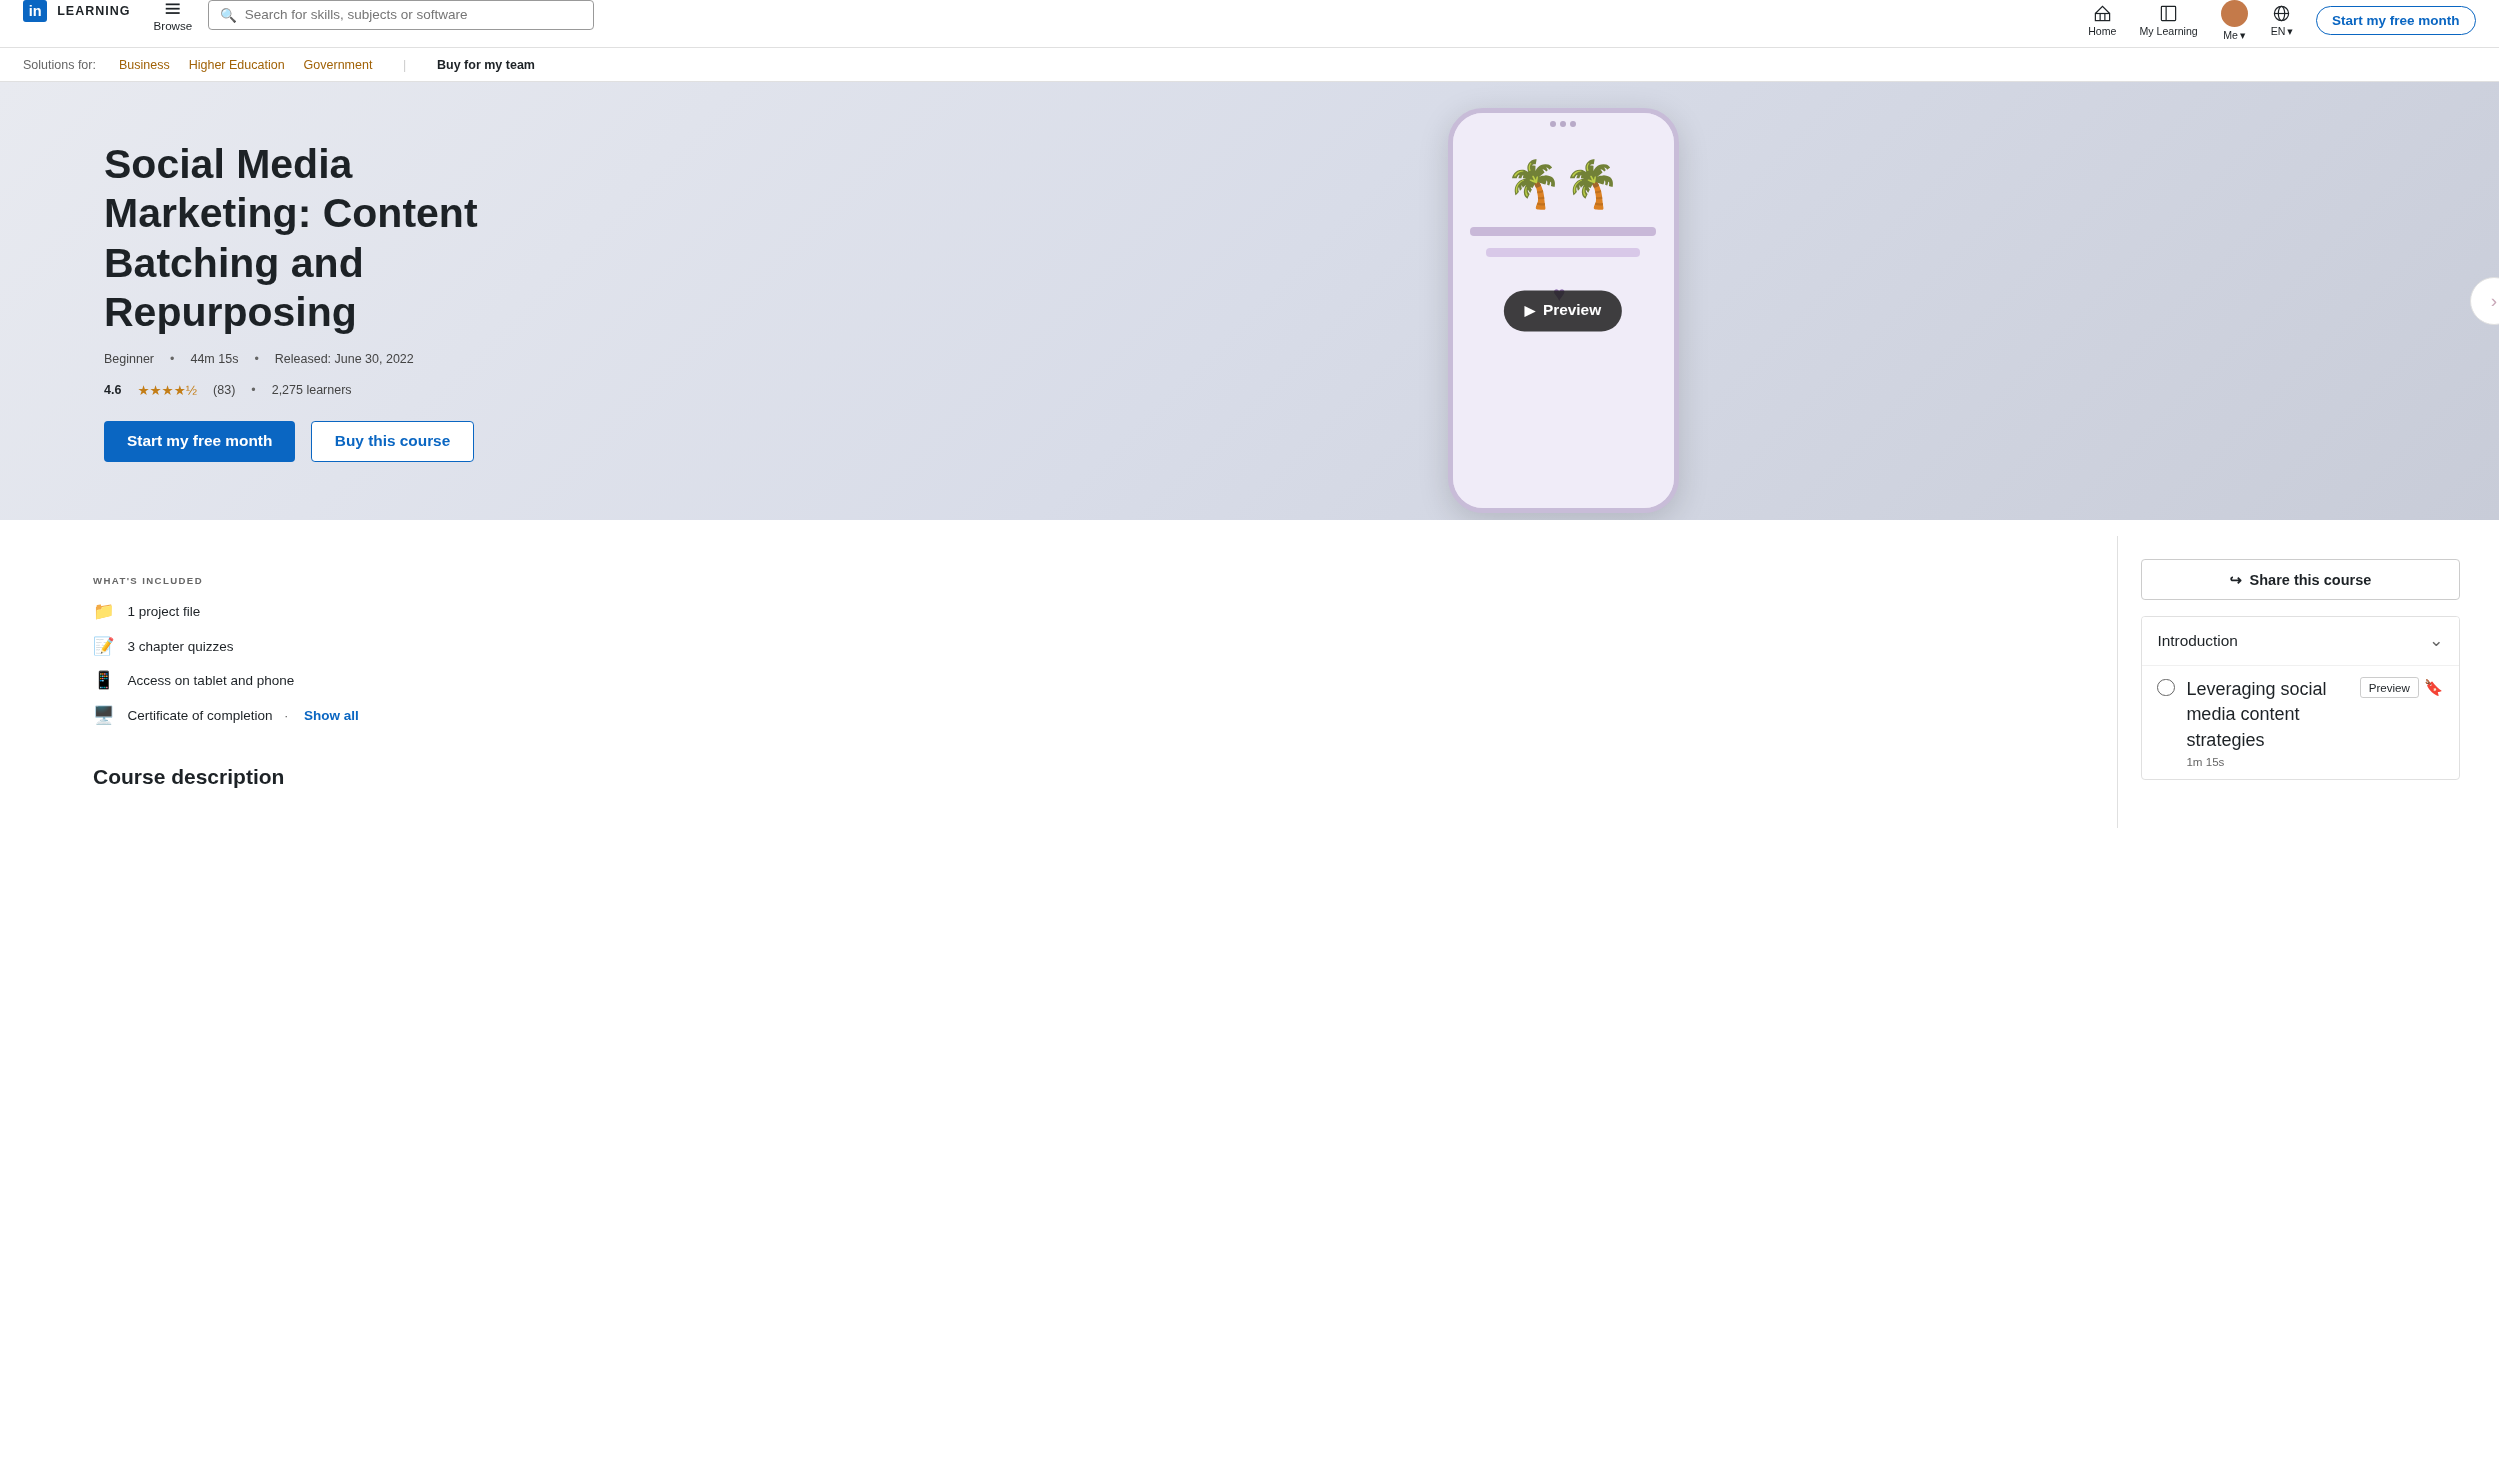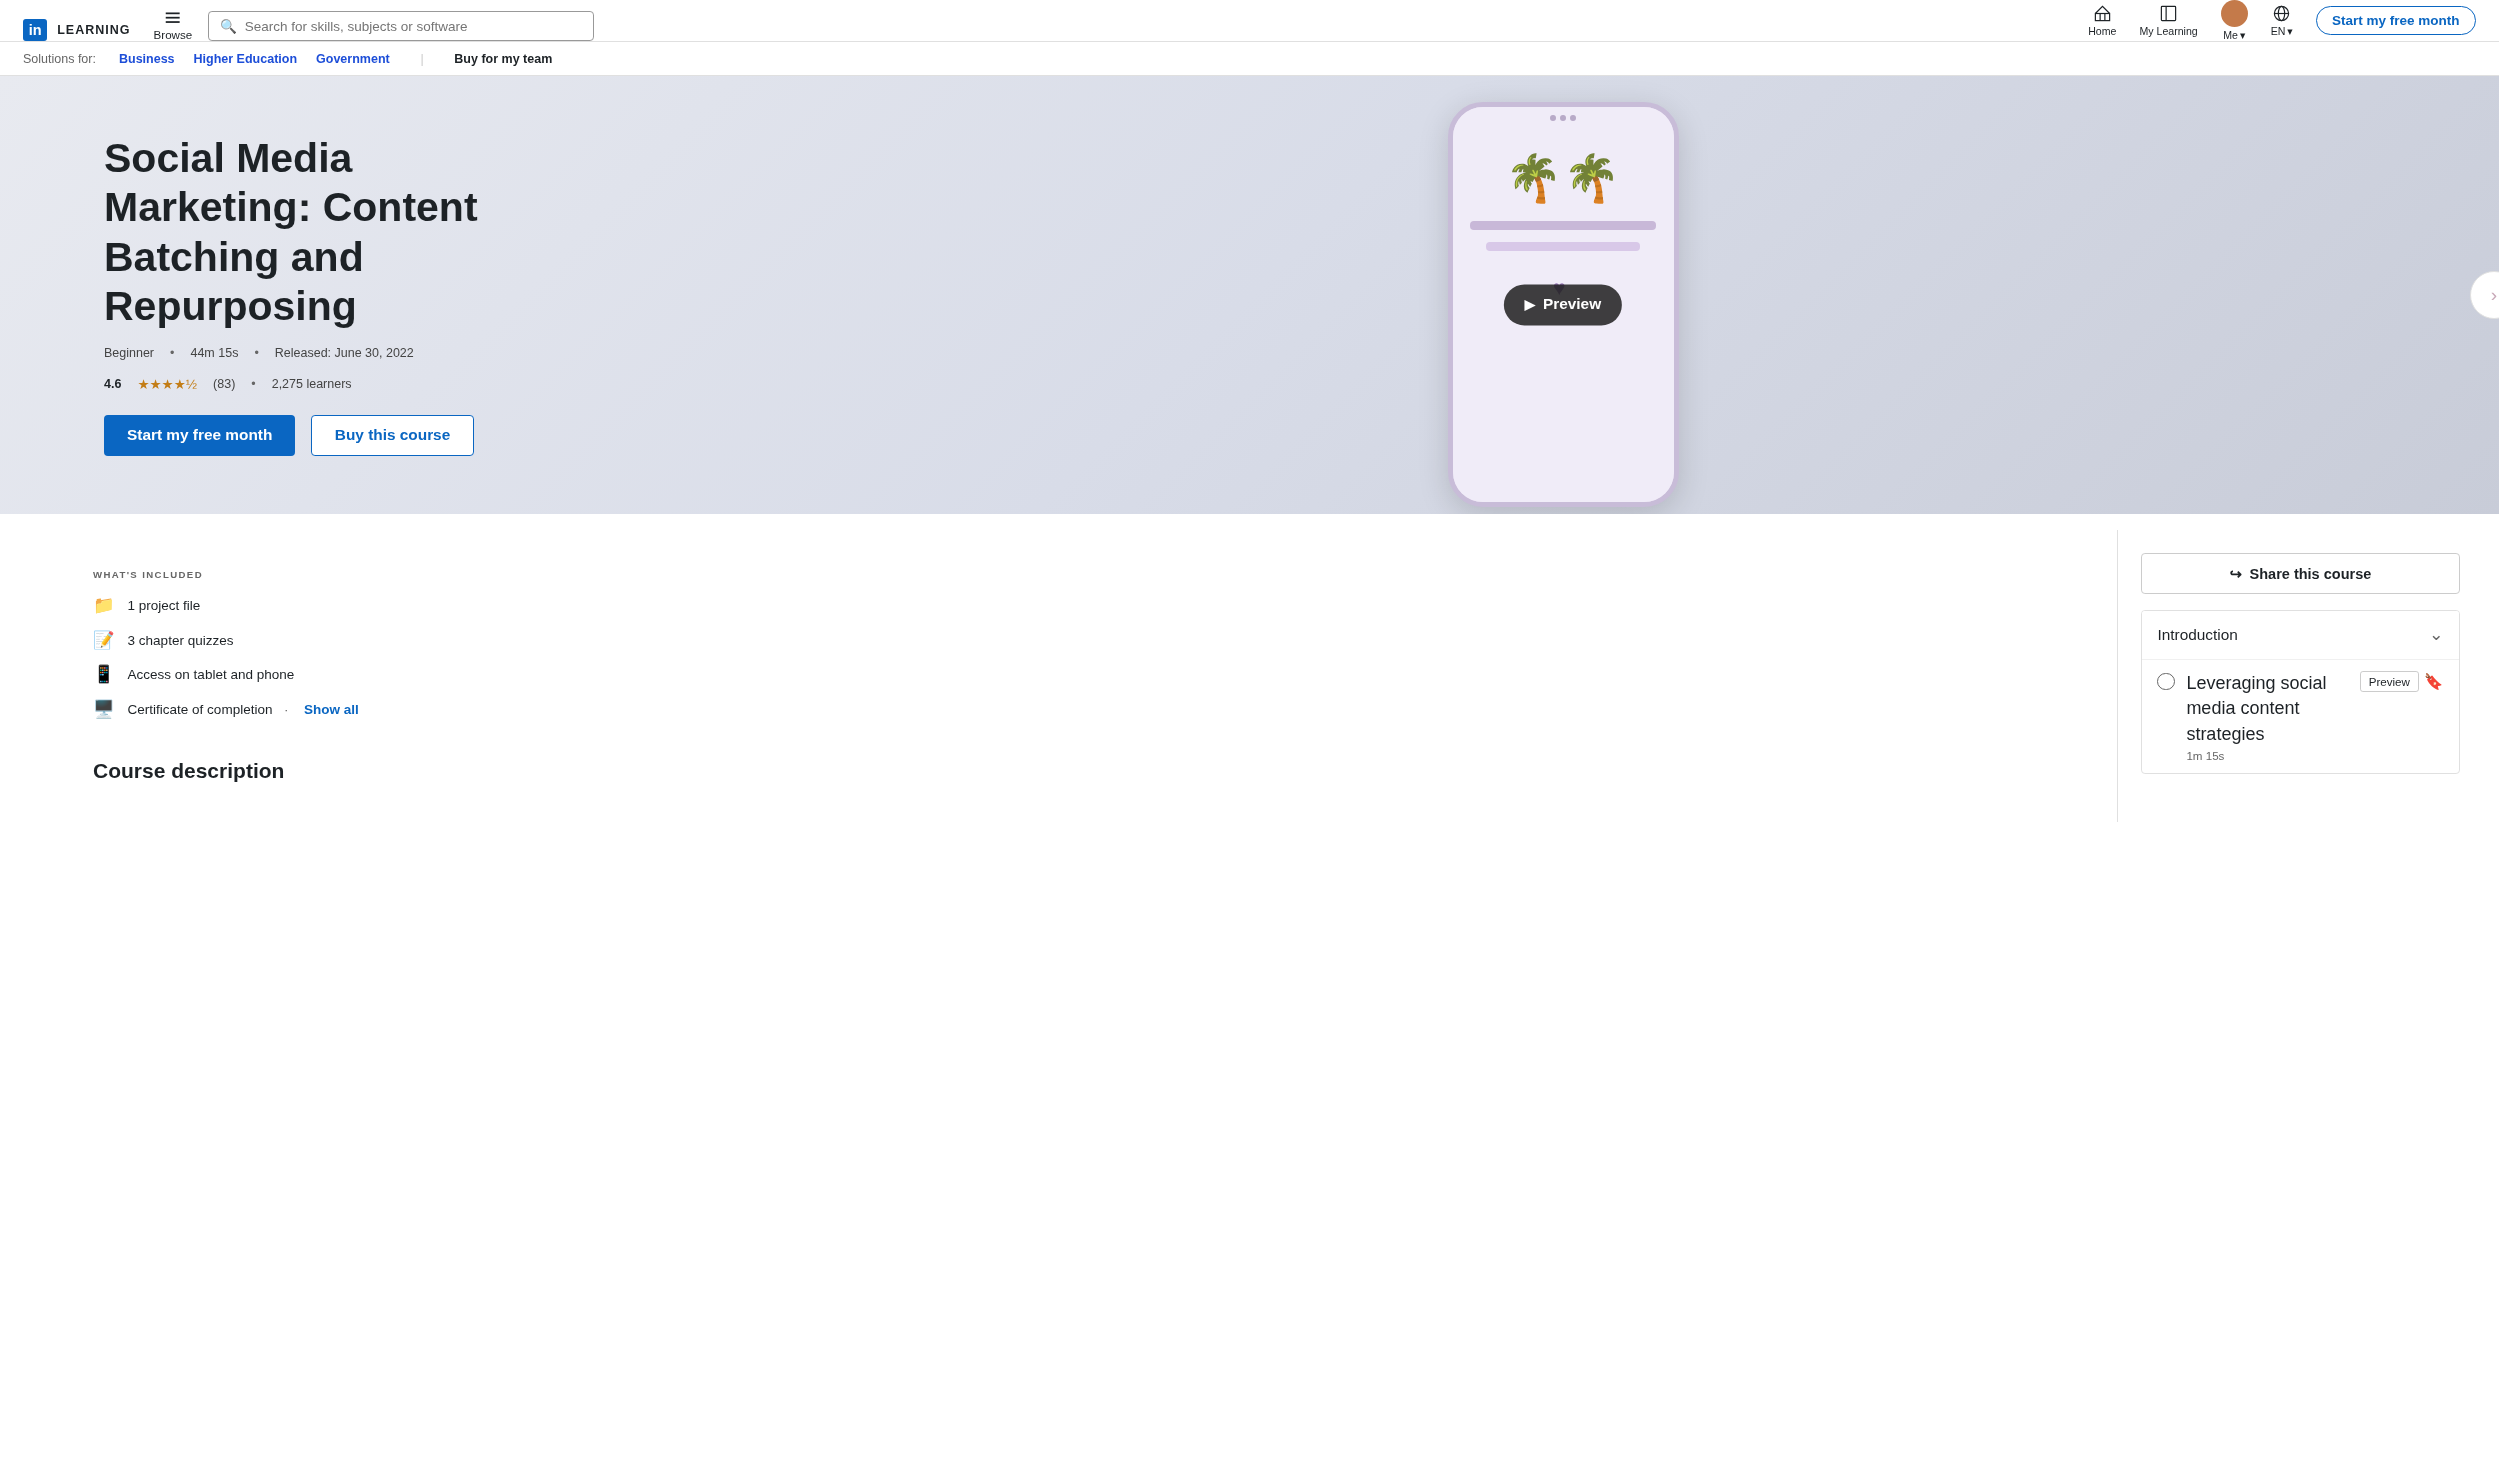--- a/index.html
+++ b/index.html
@@ -1,20 +1,20 @@
 <!DOCTYPE html>
 <html><head>
   <meta charset="utf-8">
   <style>
     * { box-sizing: border-box; margin: 0; padding: 0; }
     body { font-family: -apple-system, BlinkMacSystemFont, 'Segoe UI', Arial, sans-serif; background: #fff; color: #1d2226; font-size: 13.5px; }
 
     
     .header-top {
-      display: flex; align-items: flex-end; padding: 0 23px; height: 42px;
+      display: flex; align-items: flex-start; padding: 0 23px; height: 48px;
       border-bottom: 1px solid #e0e0e0; background: #fff; gap: 15.4px;
     }
     .logo-area { display: flex; align-items: center; gap: 5.8px; margin-right: 7.7px; }
     .logo-box {
       background: #0a66c2; color: #fff; font-weight: 900; font-size: 14.5px;
       padding: 2.9px 5.8px; border-radius: 2.9px; display: flex; align-items: center; gap: 1px;
     }
     .logo-learning { font-size: 12.5px; font-weight: 700; color: #1d2226; margin-left: 3.9px; letter-spacing: 1px; }
 
     .browse-btn { display: flex; flex-direction: column; align-items: center; cursor: pointer; color: #1d2226; border: none; background: none; font-size: 11.6px; gap: 1.9px; }
@@ -37,21 +37,21 @@
 
     .start-free { background: none; border: 1px solid #0a66c2; color: #0a66c2; padding: 5.8px 15.4px; border-radius: 19px; font-size: 13.5px; font-weight: 600; cursor: pointer; white-space: nowrap; }
 
     
     .solutions-bar {
       display: flex; align-items: center; padding: 9.6px 23px; background: #fff;
       border-bottom: 1px solid #e0e0e0; gap: 23px; font-size: 12.5px;
     }
     .solutions-label { color: #666; }
     .solutions-links { display: flex; gap: 19px; }
-    .sol-link { color: #1d4ed8; font-weight: 700; text-decoration: none; cursor: pointer; }
+    .sol-link { color: #a16207; font-weight: 400; text-decoration: none; cursor: pointer; }
     .sol-divider { color: #ccc; margin: 0 7.7px; }
     .buy-team { color: #1d2226; font-weight: 600; text-decoration: none; cursor: pointer; }
 
     
     .hero {
       background: linear-gradient(135deg, #e8eaf0 0%, #d8dce8 50%, #c8ccd8 100%);
       display: flex; align-items: stretch; min-height: 424px; position: relative; overflow: hidden;
     }
     .hero-content { padding: 58px 58px 58px 104px; flex: 1; max-width: 627px; display: flex; flex-direction: column; justify-content: center; gap: 15.4px; }
     .hero-title { font-size: 41px; font-weight: 800; color: #1d2226; line-height: 1.2; }

